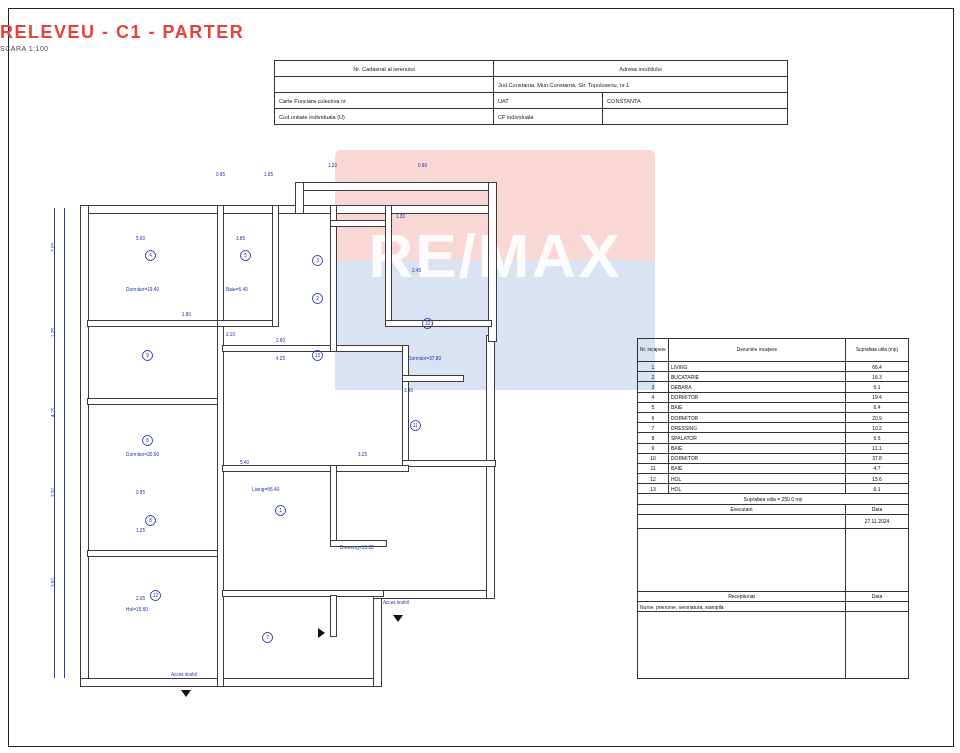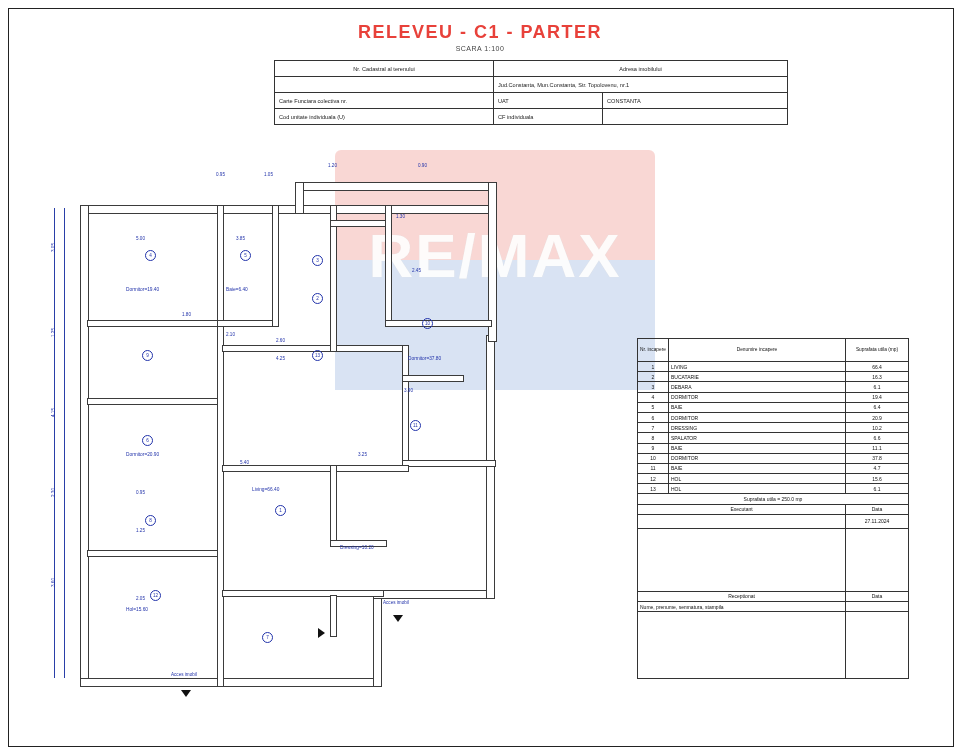--- a/index.html
+++ b/index.html
@@ -2,21 +2,21 @@
 <html><head>
 <meta charset="utf-8">
 <style>
   html,body{margin:0;padding:0;background:#ffffff;}
   body{width:960px;height:753px;font-family:"Liberation Sans",sans-serif;color:#111;overflow:hidden;}
   #sheet{position:relative;width:960px;height:753px;background:#fff;}
 
   .frame{position:absolute;left:8px;top:8px;width:944px;height:737px;border:1px solid #222;}
 
   
-  .title{position:absolute;left:0;right:0;top:22px;text-align:center;}
+  .title{position:absolute;left:0;right:0;top:22px;text-align:left;}
   .title .t1{font-size:18px;font-weight:bold;color:#e8413a;letter-spacing:1.5px;}
   .title .t2{font-size:7px;color:#444;margin-top:2px;letter-spacing:.5px;}
 
   
   .htable{position:absolute;left:274px;top:60px;width:514px;border-collapse:collapse;font-size:5.6px;color:#222;}
   .htable td{border:1px solid #333;height:13px;padding:1px 4px;vertical-align:middle;}
   .htable td.c{text-align:center;}
 
   
   .wm{position:absolute;left:305px;top:150px;width:380px;height:330px;pointer-events:none;}

